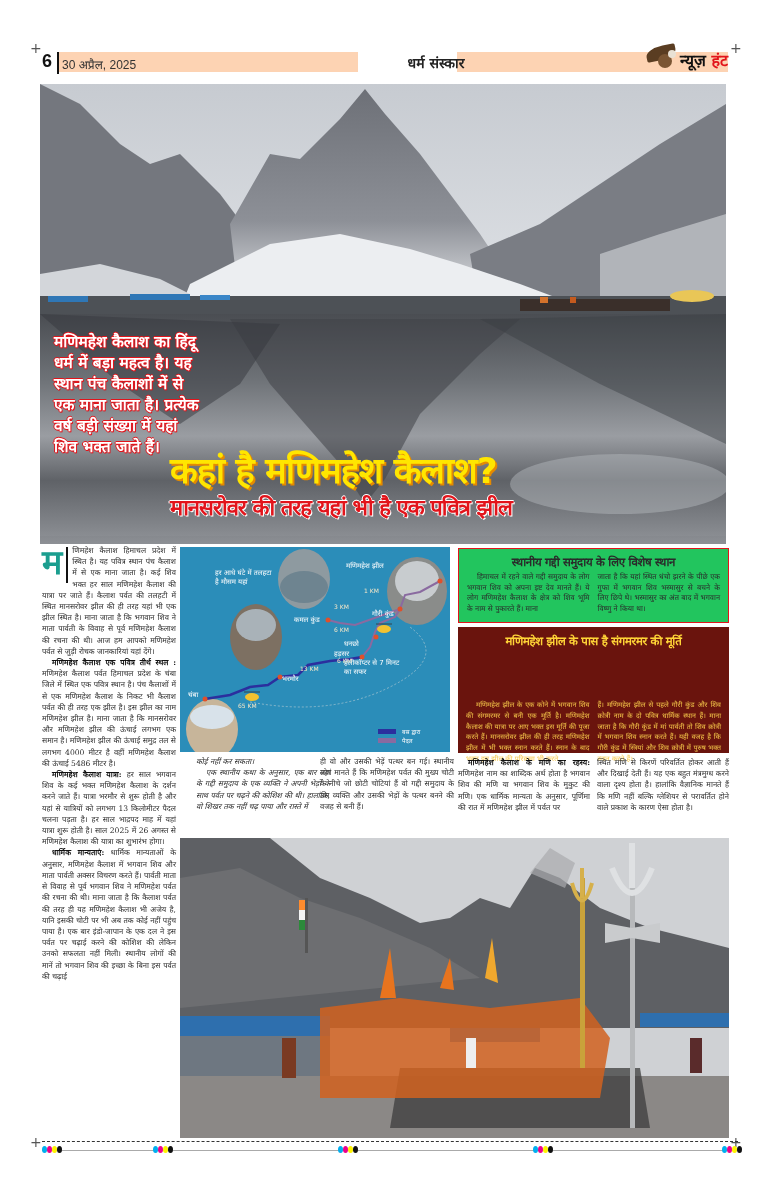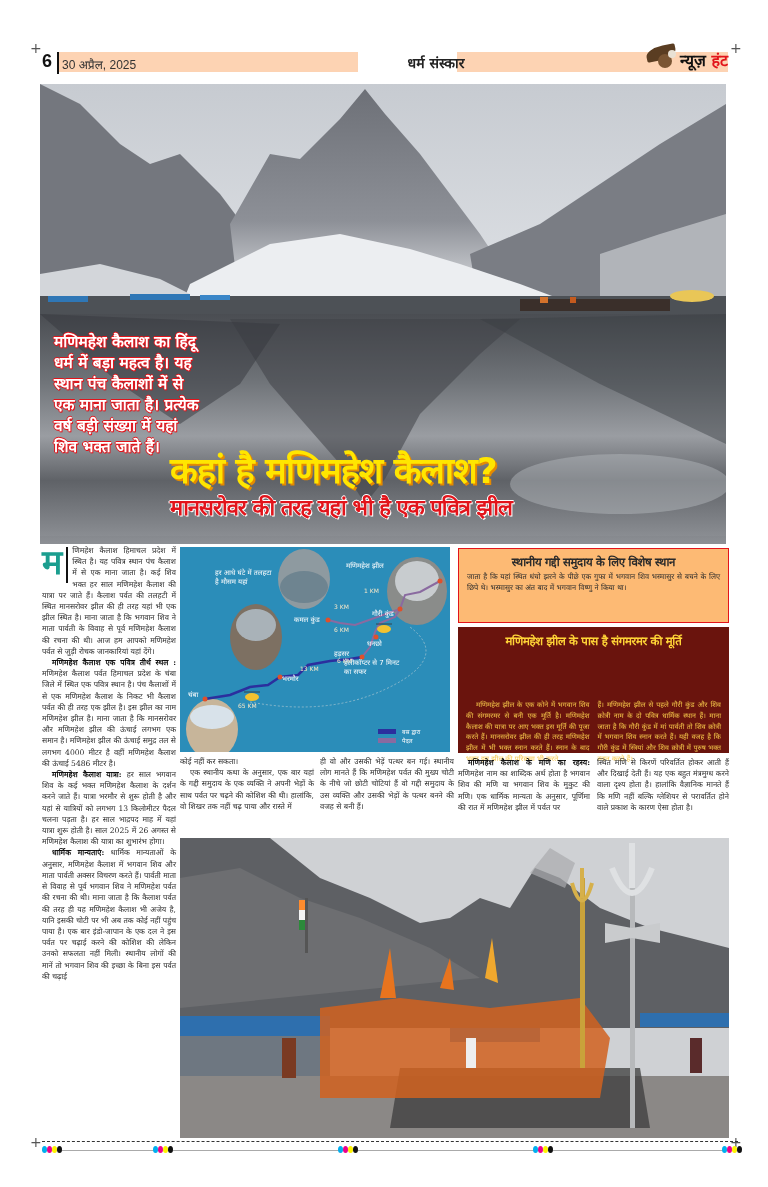--- a/index.html
+++ b/index.html
@@ -34,36 +34,36 @@
 
   
   .col { position: absolute; font-size: 7.6px; line-height: 11.2px; color: #2a2a2a; text-align: justify; }
   .col p { text-indent: 10px; }
   .col p.noindent { text-indent: 0; }
   .col b { color: #111; }
   .col-1 { left: 42px; top: 545px; width: 134px; }
   .dropcap { float: left; font-family: "DejaVu Sans", sans-serif; font-weight: bold; font-size: 34px; line-height: 30px; color: #1b9e8f; margin: 2px 4px 0 0; padding-right: 4px; border-right: 2px solid #111; height: 36px; }
   .col-1 .lead { text-indent: 0; }
 
-  .col-map-a { left: 180px; top: 756px; width: 134px; }
+  .col-map-a { left: 196px; top: 756px; width: 134px; font-style: italic; }
   .col-map-b { left: 320px; top: 756px; width: 134px; }
   .col-c { left: 458px; top: 757px; width: 132px; }
   .col-d { left: 597px; top: 757px; width: 132px; }
 
   
   .map { position: absolute; left: 180px; top: 547px; width: 270px; height: 205px; background: #2b8db9; overflow: hidden; }
   .map svg { position: absolute; left: 0; top: 0; }
   .map-label { position: absolute; font-family: "DejaVu Sans", sans-serif; font-size: 7px; color: #fff; white-space: nowrap; }
   .map-label.dist { font-size: 6px; color: #f3e6c8; }
   .map-legend { position: absolute; left: 198px; top: 180px; font-family: "DejaVu Sans", sans-serif; font-size: 6px; color: #fff; }
   .legend-row { display: flex; align-items: center; gap: 6px; height: 9px; }
   .legend-swatch { width: 18px; height: 5px; }
 
   
-  .box1 { position: absolute; left: 458px; top: 548px; width: 271px; height: 75px; border: 1.5px solid #e2141b; background: #fdba74; }
+  .box1 { position: absolute; left: 458px; top: 548px; width: 271px; height: 75px; border: 1.5px solid #e2141b; background: #22c55e; }
   .box-title { font-family: "DejaVu Sans", sans-serif; font-weight: bold; font-size: 11.5px; text-align: center; margin-top: 5px; letter-spacing: -0.3px; }
   .box1 .box-title { color: #2a2a2a; }
   .box-cols { display: flex; gap: 8px; padding: 3px 8px 0 8px; }
   .box-col { flex: 1; font-size: 7.4px; line-height: 10.6px; text-align: justify; }
   .box-col p { text-indent: 10px; }
   .box-col p.noindent { text-indent: 0; }
   .box1 .box-col { color: #2a2a2a; }
 
   .box2 { position: absolute; left: 458px; top: 627px; width: 271px; height: 126px; background: #6a140d; }
   .box2 .box-title { color: #ffd437; margin-top: 6px; }
@@ -197,21 +197,21 @@
     <ellipse cx="204" cy="82" rx="7" ry="4" fill="#f2c230"></ellipse>
     <line x1="196" y1="77" x2="212" y2="77" stroke="#333" stroke-width="0.8"></line>
     <ellipse cx="72" cy="150" rx="7" ry="4" fill="#f2c230"></ellipse>
     <line x1="64" y1="145" x2="80" y2="145" stroke="#333" stroke-width="0.8"></line>
   </svg>
   <span class="map-label" style="left:35px;top:22px;width:60px;white-space:normal;line-height:9px;">हर आधे घंटे में तलहटा है मौसम यहां</span>
   <span class="map-label" style="left:164px;top:112px;width:60px;white-space:normal;line-height:9px;">हेलीकॉप्टर से 7 मिनट का सफर</span>
   <span class="map-label" style="left:8px;top:143px;">चंबा</span>
   <span class="map-label" style="left:102px;top:127px;">भरमौर</span>
   <span class="map-label" style="left:154px;top:102px;">हड़सर</span>
-  <span class="map-label" style="left:164px;top:92px;margin-left:23px;">धनछो</span>
+  <span class="map-label" style="left:164px;top:92px;">धनछो</span>
   <span class="map-label" style="left:192px;top:62px;">गौरी कुंड</span>
   <span class="map-label" style="left:114px;top:68px;">कमल कुंड</span>
   <span class="map-label" style="left:166px;top:14px;">मणिमहेश झील</span>
   <span class="map-label dist" style="left:58px;top:155px;">65 KM</span>
   <span class="map-label dist" style="left:120px;top:118px;">13 KM</span>
   <span class="map-label dist" style="left:157px;top:110px;">6 KM</span>
   <span class="map-label dist" style="left:154px;top:79px;">6 KM</span>
   <span class="map-label dist" style="left:154px;top:56px;">3 KM</span>
   <span class="map-label dist" style="left:184px;top:40px;">1 KM</span>
   <div class="map-legend">
@@ -231,20 +231,23 @@
   <p>एक स्थानीय कथा के अनुसार, एक बार यहां के गद्दी समुदाय के एक व्यक्ति ने अपनी भेड़ों के साथ पर्वत पर चढ़ने की कोशिश की थी। हालांकि, वो शिखर तक नहीं चढ़ पाया और रास्ते में</p>
 </div>
 <div class="col col-map-b">
   <p class="noindent">ही वो और उसकी भेड़ें पत्थर बन गई। स्थानीय लोग मानते हैं कि मणिमहेश पर्वत की मुख्य चोटी के नीचे जो छोटी चोटियां हैं वो गद्दी समुदाय के उस व्यक्ति और उसकी भेड़ों के पत्थर बनने की वजह से बनी हैं।</p>
 </div>
 
 <div class="box1">
   <div class="box-title">स्थानीय गद्दी समुदाय के लिए विशेष स्थान</div>
   <div class="box-cols">
     <div class="box-col">
+        <p>हिमाचल में रहने वाले गद्दी समुदाय के लोग भगवान शिव को अपना इष्ट देव मानते हैं। ये लोग मणिमहेश कैलाश के क्षेत्र को शिव भूमि के नाम से पुकारते हैं। माना</p>
+      </div>
+    <div class="box-col">
         <p class="noindent">जाता है कि यहां स्थित धंचो झरने के पीछे एक गुफा में भगवान शिव भस्मासुर से बचने के लिए छिपे थे। भस्मासुर का अंत बाद में भगवान विष्णु ने किया था।</p>
       </div>
   </div>
 </div>
 
 <div class="box2">
   <div class="box-title">मणिमहेश झील के पास है संगमरमर की मूर्ति</div>
   <div class="box-cols" style="padding-top:6px;margin-top:46px;">
     <div class="box-col">
         <p>मणिमहेश झील के एक कोने में भगवान शिव की संगमरमर से बनी एक मूर्ति है। मणिमहेश कैलाश की यात्रा पर आए भक्त इस मूर्ति की पूजा करते हैं। मानसरोवर झील की ही तरह मणिमहेश झील में भी भक्त स्नान करते हैं। स्नान के बाद भक्त इस झील की परिक्रमा भी करते</p>

